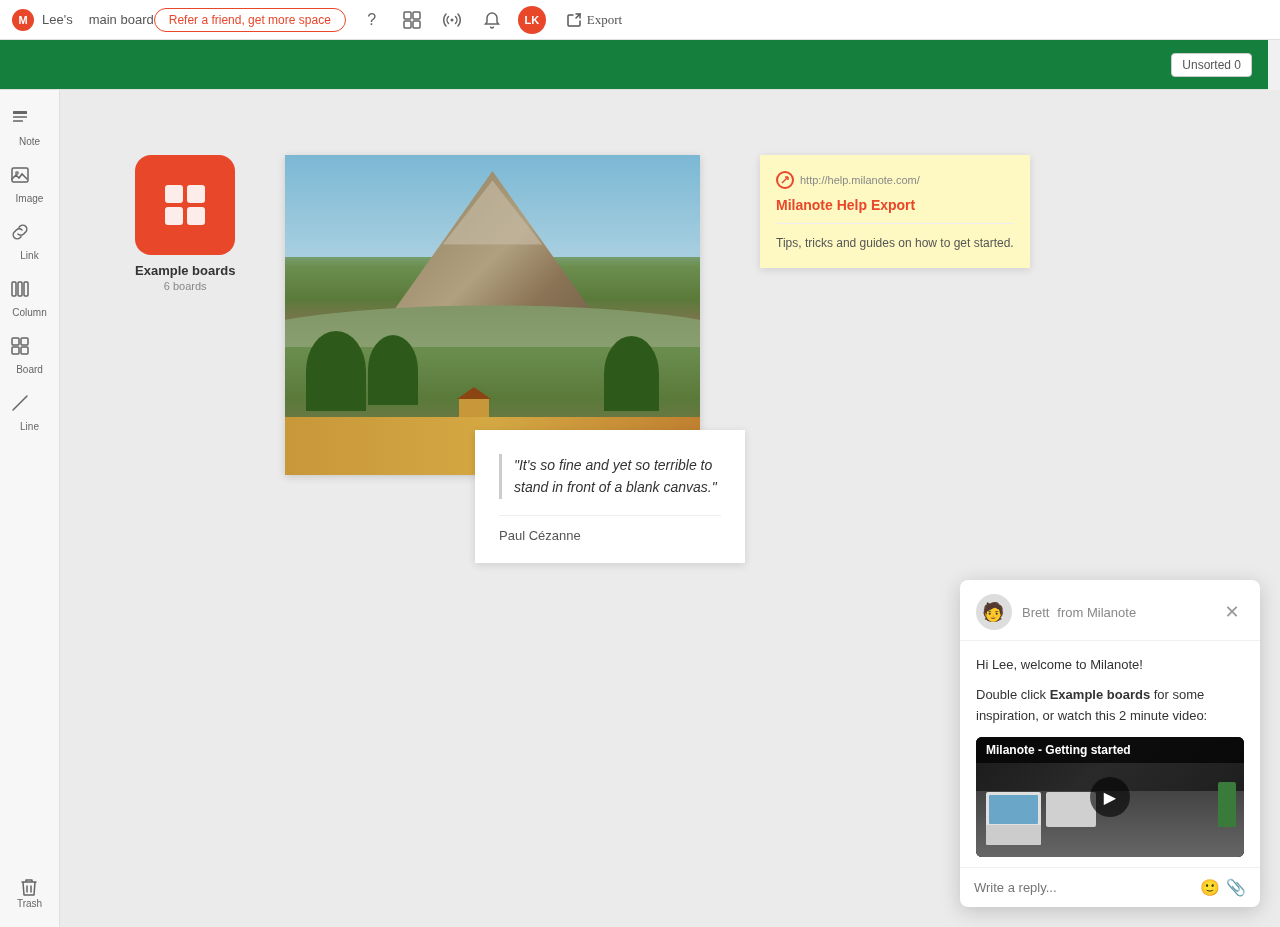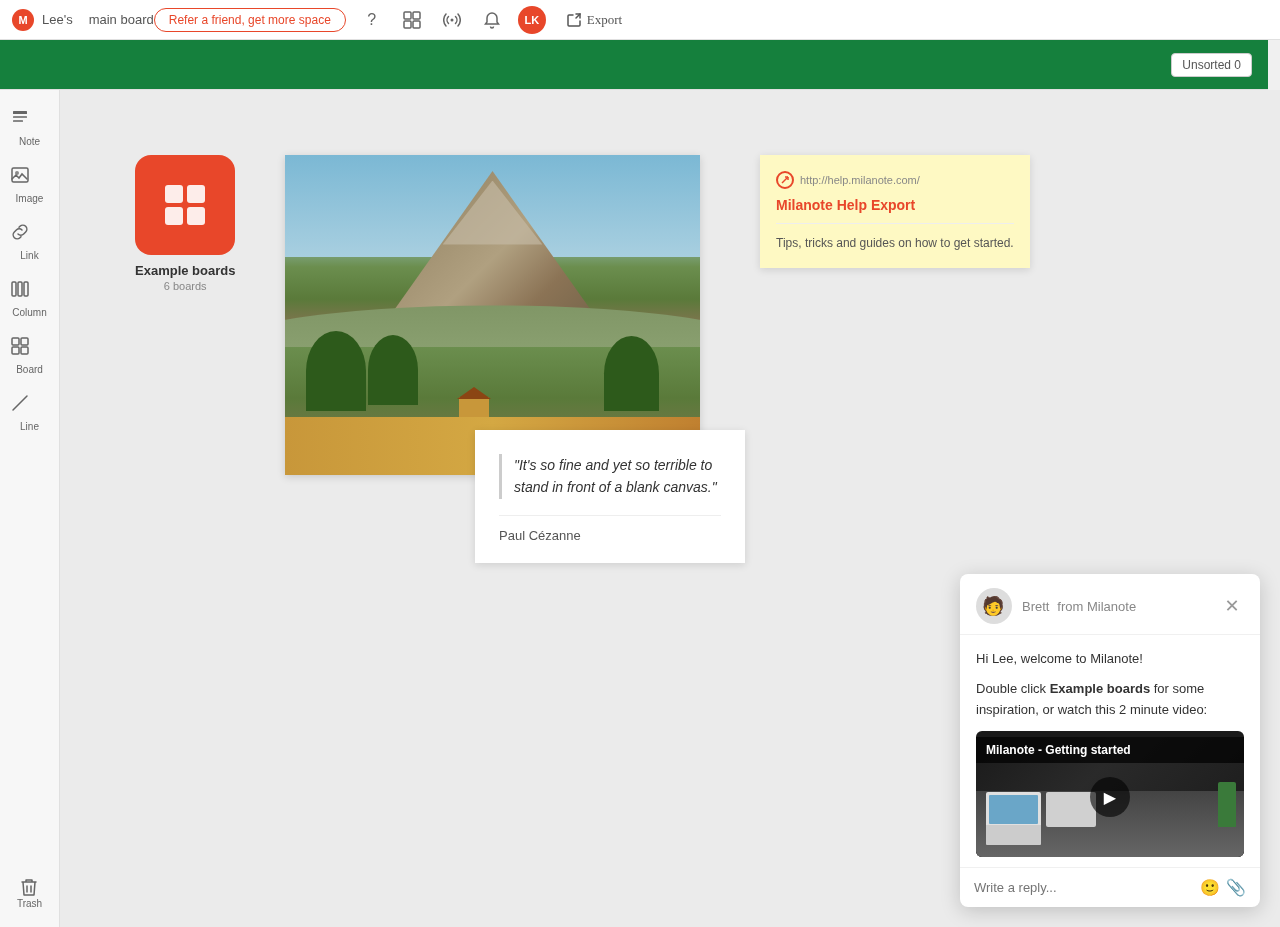--- a/index.html
+++ b/index.html
@@ -215,21 +215,21 @@
     }
     .chat-message { font-size: 13px; color: #333; line-height: 1.6; margin-bottom: 10px; }
     .chat-message strong { font-weight: 700; }
     .chat-video {
       width: 100%; border-radius: 6px; overflow: hidden;
       background: #1a1a1a; position: relative; cursor: pointer;
     }
     .chat-video-thumb {
       width: 100%; height: 120px;
       background: linear-gradient(135deg, #1a1a1a 0%, #2a2a2a 40%, #1a1a1a 100%);
-      position: relative; overflow: hidden; margin-top: 6px;
+      position: relative; overflow: hidden;
     }
     .video-title-bar {
       position: absolute; top: 0; left: 0; right: 0;
       background: rgba(0,0,0,0.7); color: white; font-size: 12px; font-weight: 600;
       padding: 6px 10px;
     }
     .video-play {
       position: absolute; top: 50%; left: 50%; transform: translate(-50%, -50%);
       width: 40px; height: 40px; background: rgba(0,0,0,0.6); border-radius: 50%;
       display: flex; align-items: center; justify-content: center;

